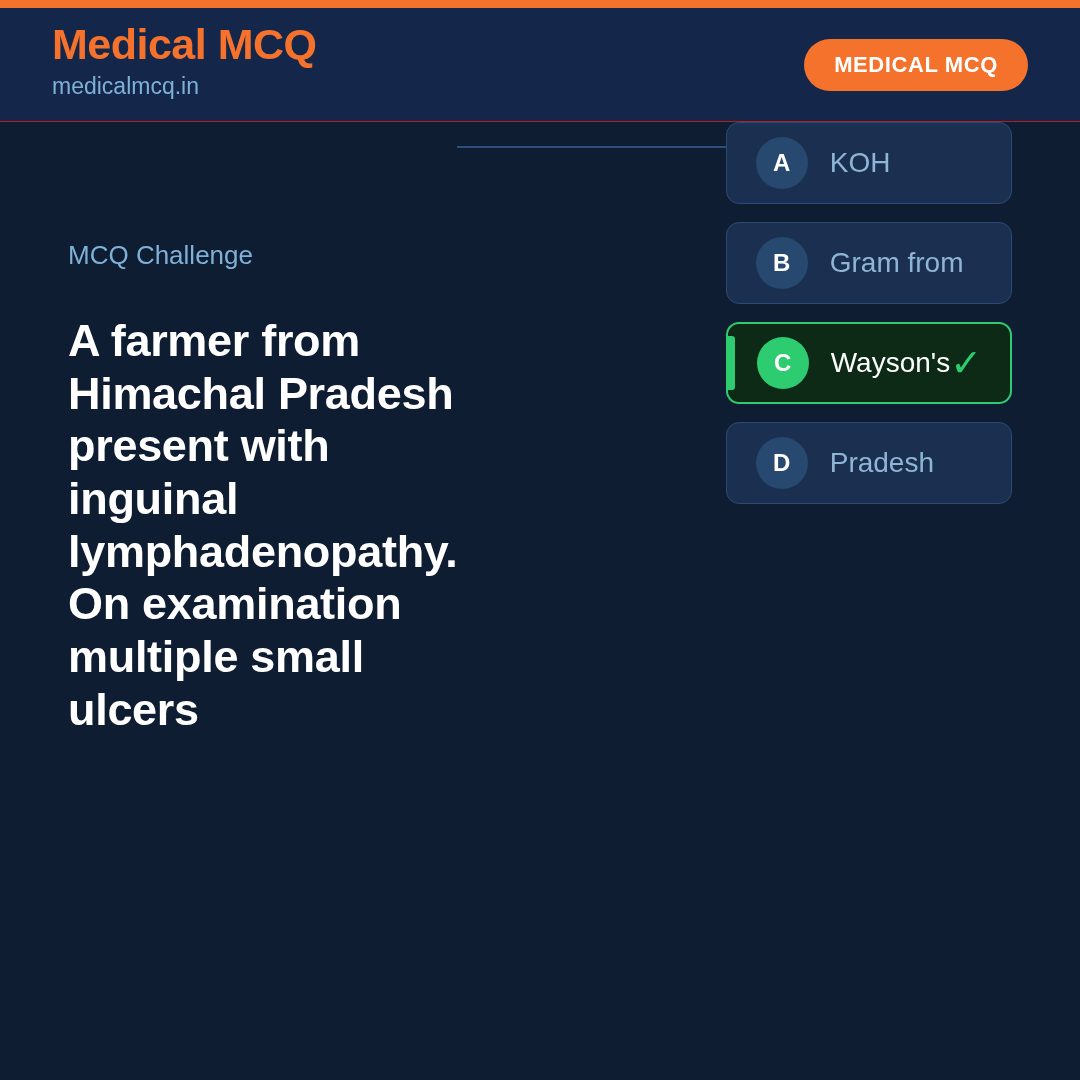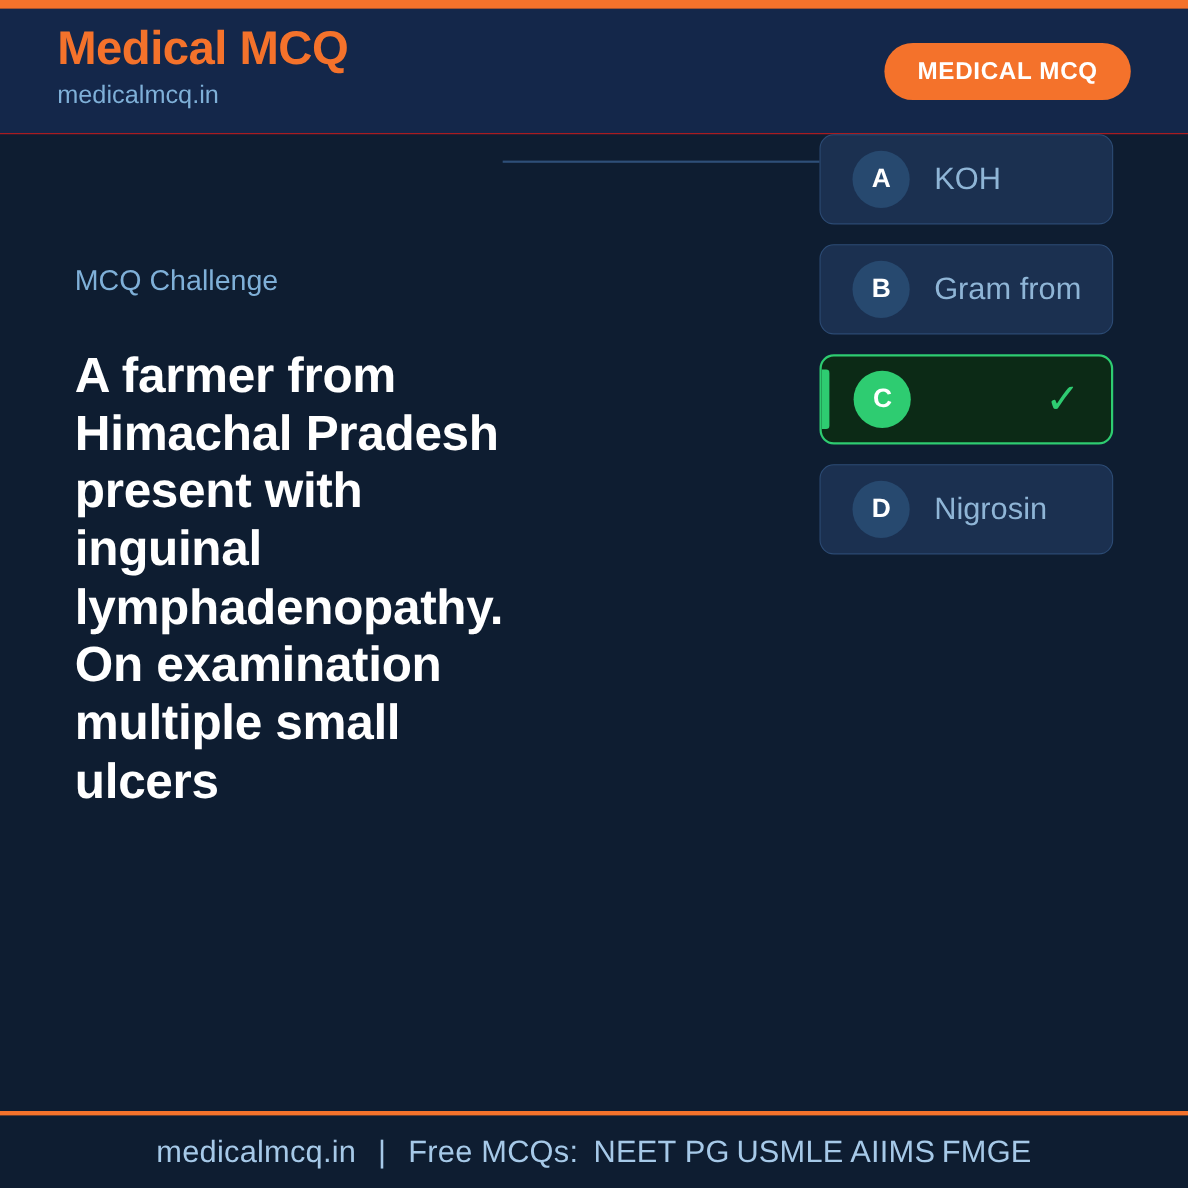--- a/index.html
+++ b/index.html
@@ -251,35 +251,28 @@
       <div class="option">
         <div class="accent-bar"></div>
         <div class="badge">B</div>
         <div class="opt-text">Gram from</div>
 
       </div>
 
       <div class="option correct">
         <div class="accent-bar"></div>
         <div class="badge">C</div>
+        <div class="opt-text">Wayson's</div>
         <div class="check">✓</div>
       </div>
 
       <div class="option">
         <div class="accent-bar"></div>
         <div class="badge">D</div>
-        <div class="opt-text">Nigrosin</div>
+        <div class="opt-text">Pradesh</div>
 
       </div>
 
     </div>
   </div>
 
-  <div class="footer">
-    <div class="footer-text">
-      <span>medicalmcq.in</span>
-      <span class="footer-sep">|</span>
-      <span>Free MCQs:</span>
-      <span class="footer-exams"><span>NEET PG</span><span>USMLE</span><span>AIIMS</span><span>FMGE</span></span>
-    </div>
-  </div>
 
 </div>
 
 </body></html>

